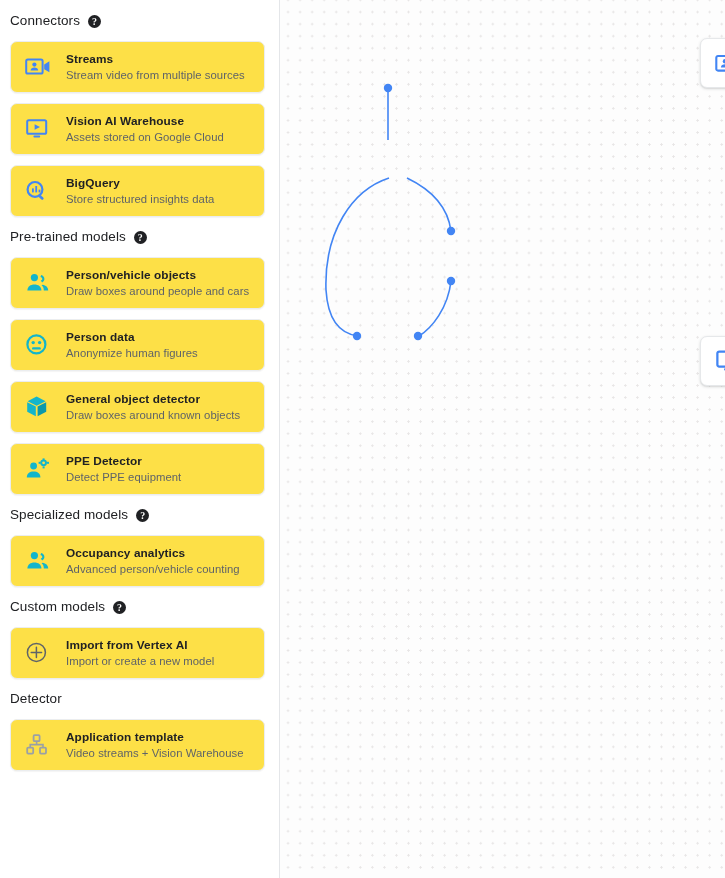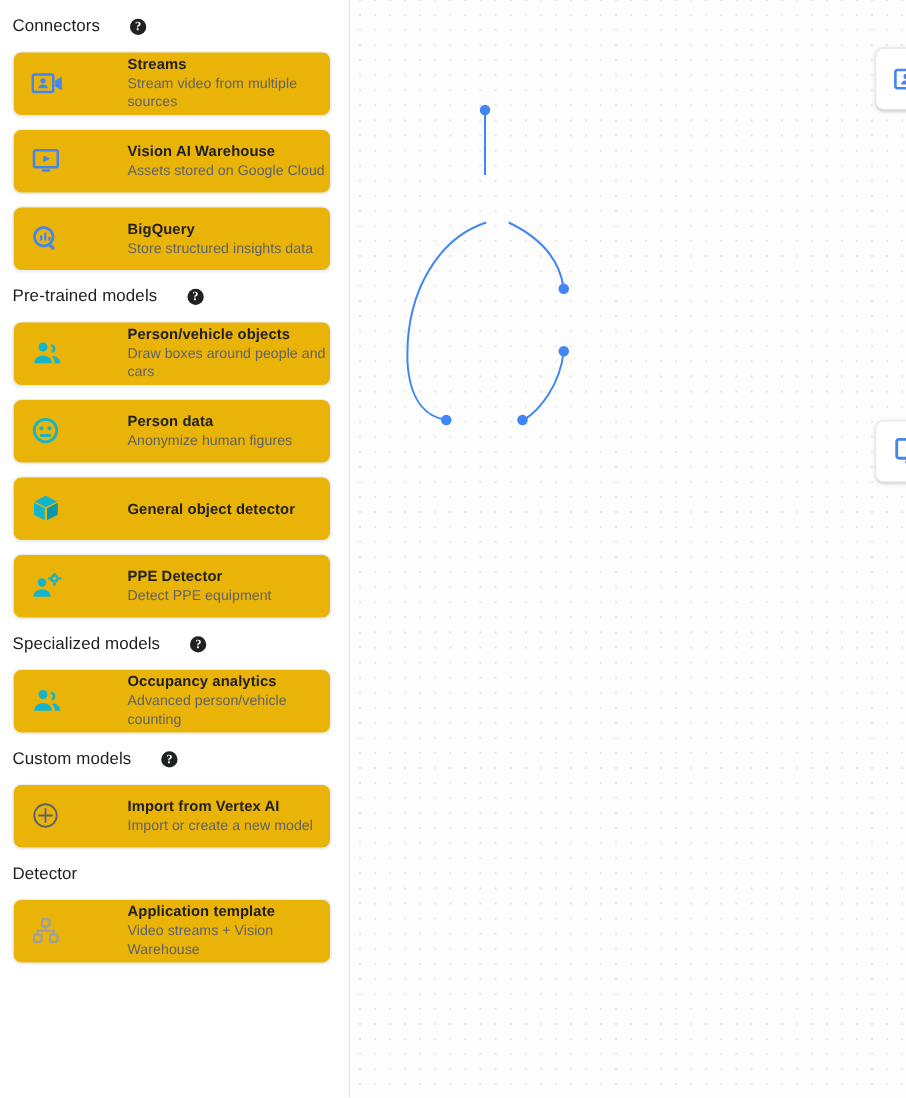--- a/index.html
+++ b/index.html
@@ -13,47 +13,46 @@
 
   
   .sidebar{
     width:280px;height:878px;box-sizing:border-box;
     background:#ffffff;
     border-right:1px solid #e4e6e9;
     padding:0 0 0 0;
     overflow:hidden;
   }
   .section-head{
-    display:flex;align-items:center;gap:24px;
+    display:flex;align-items:center;gap:8px;
     padding:0 0 0 10px;
     height:20px;
     margin-top:10px;margin-bottom:10px;
   }
   .section-head.first{margin-top:11px;}
   .section-title{font-size:13.5px;color:#202124;letter-spacing:.1px;line-height:20px;}
   .help-icon{
     width:13px;height:13px;border-radius:50%;
     background:#202124;color:#fff;
     font-size:10px;line-height:13px;text-align:center;
     font-weight:700;display:inline-block;
     font-family:"Liberation Serif",serif;
   }
 
   .card{
     position:relative;
     margin:0 14px 10px 10px;
     height:52px;box-sizing:border-box;
-    background:#eab308;
+    background:#fde047;
     border:1px solid #ebedef;
     border-radius:7px;
     display:flex;align-items:center;
     padding-left:14px;
     box-shadow:0 1px 1px rgba(60,64,67,.06);
     cursor:pointer;
-    gap:36px;
   }
   .card .ic{width:30px;height:26px;flex:0 0 30px;display:flex;align-items:center;justify-content:flex-start;}
   .card .txt{margin-left:11px;display:flex;flex-direction:column;justify-content:center;}
   .card .t1{font-size:11.8px;font-weight:700;color:#202124;line-height:15px;letter-spacing:.1px;}
   .card .t2{font-size:11.3px;color:#5f6368;line-height:15px;margin-top:1px;letter-spacing:.05px;}
 
   .showless{
     display:flex;align-items:center;gap:7px;
     margin:6px 0 8px 12px;height:20px;
     color:#1a73e8;font-size:11.6px;font-weight:700;letter-spacing:.7px;
@@ -183,20 +182,21 @@
     <div class="card">
       <span class="ic">
         <svg width="24" height="24" viewBox="0 0 24 24">
           <path d="M11.6 1.6l9 4.6-9 4.6-9-4.6z" fill="#12b5cb"></path>
           <path d="M2.2 7.2l8.6 4.4v9.6l-8.6-4.4z" fill="#12b5cb"></path>
           <path d="M12.6 11.6l8.6-4.4v9.6l-8.6 4.4z" fill="#0c98ab"></path>
         </svg>
       </span>
       <span class="txt">
         <span class="t1">General object detector</span>
+        <span class="t2">Draw boxes around known objects</span>
       </span>
     </div>
 
     <div class="card">
       <span class="ic">
         <svg width="26" height="22" viewBox="0 0 26 22">
           <circle cx="8.6" cy="8" r="3.4" fill="#12b5cb"></circle>
           <path d="M1.8 19.4c0-3.8 3-5.8 6.8-5.8s6.8 2 6.8 5.8z" fill="#12b5cb"></path>
           <circle cx="18.6" cy="4.8" r="2.4" fill="none" stroke="#12b5cb" stroke-width="2"></circle>
           <rect x="17.6" y="0.4" width="2" height="2" fill="#12b5cb"></rect>

